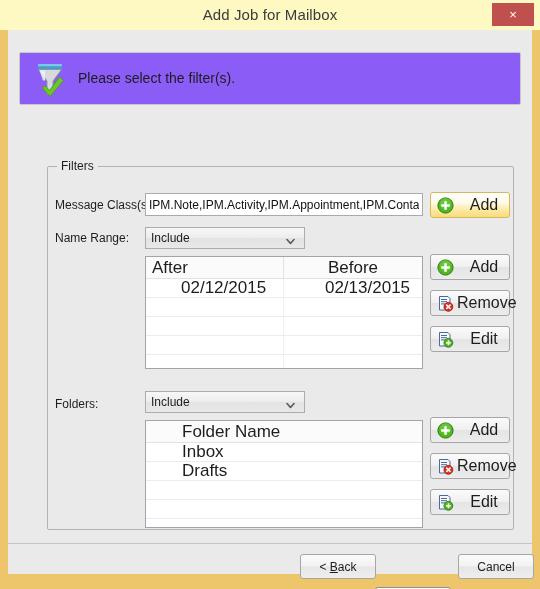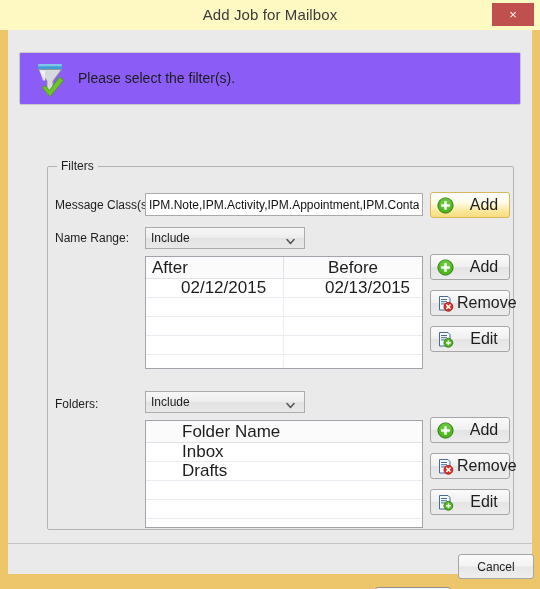--- a/index.html
+++ b/index.html
@@ -496,17 +496,18 @@
           <rect x="4" y="8.4" width="4.5" height="1" fill="#4a6b92"></rect>
           <circle cx="11.4" cy="11.8" r="4.4" fill="#4fb81f" stroke="#2f7a10" stroke-width="0.9"></circle>
           <rect x="10.7" y="9.4" width="1.5" height="4.8" fill="#ffffff"></rect>
           <rect x="9" y="11.1" width="4.8" height="1.5" fill="#ffffff"></rect>
         </svg>
       </span>
       <span class="btn-label">Edit</span>
     </div>
 
     <div class="footer-sep"></div>
+    <button class="footer-btn btn-back"><span>&lt; </span><span class="accel">B</span><span>ack</span></button>
     <button class="footer-btn default btn-next"><span></span><span class="accel">N</span><span>ext &gt;</span></button>
     <button class="footer-btn btn-cancel">Cancel</button>
 
   </div>
 </div>
 
 </body></html>

